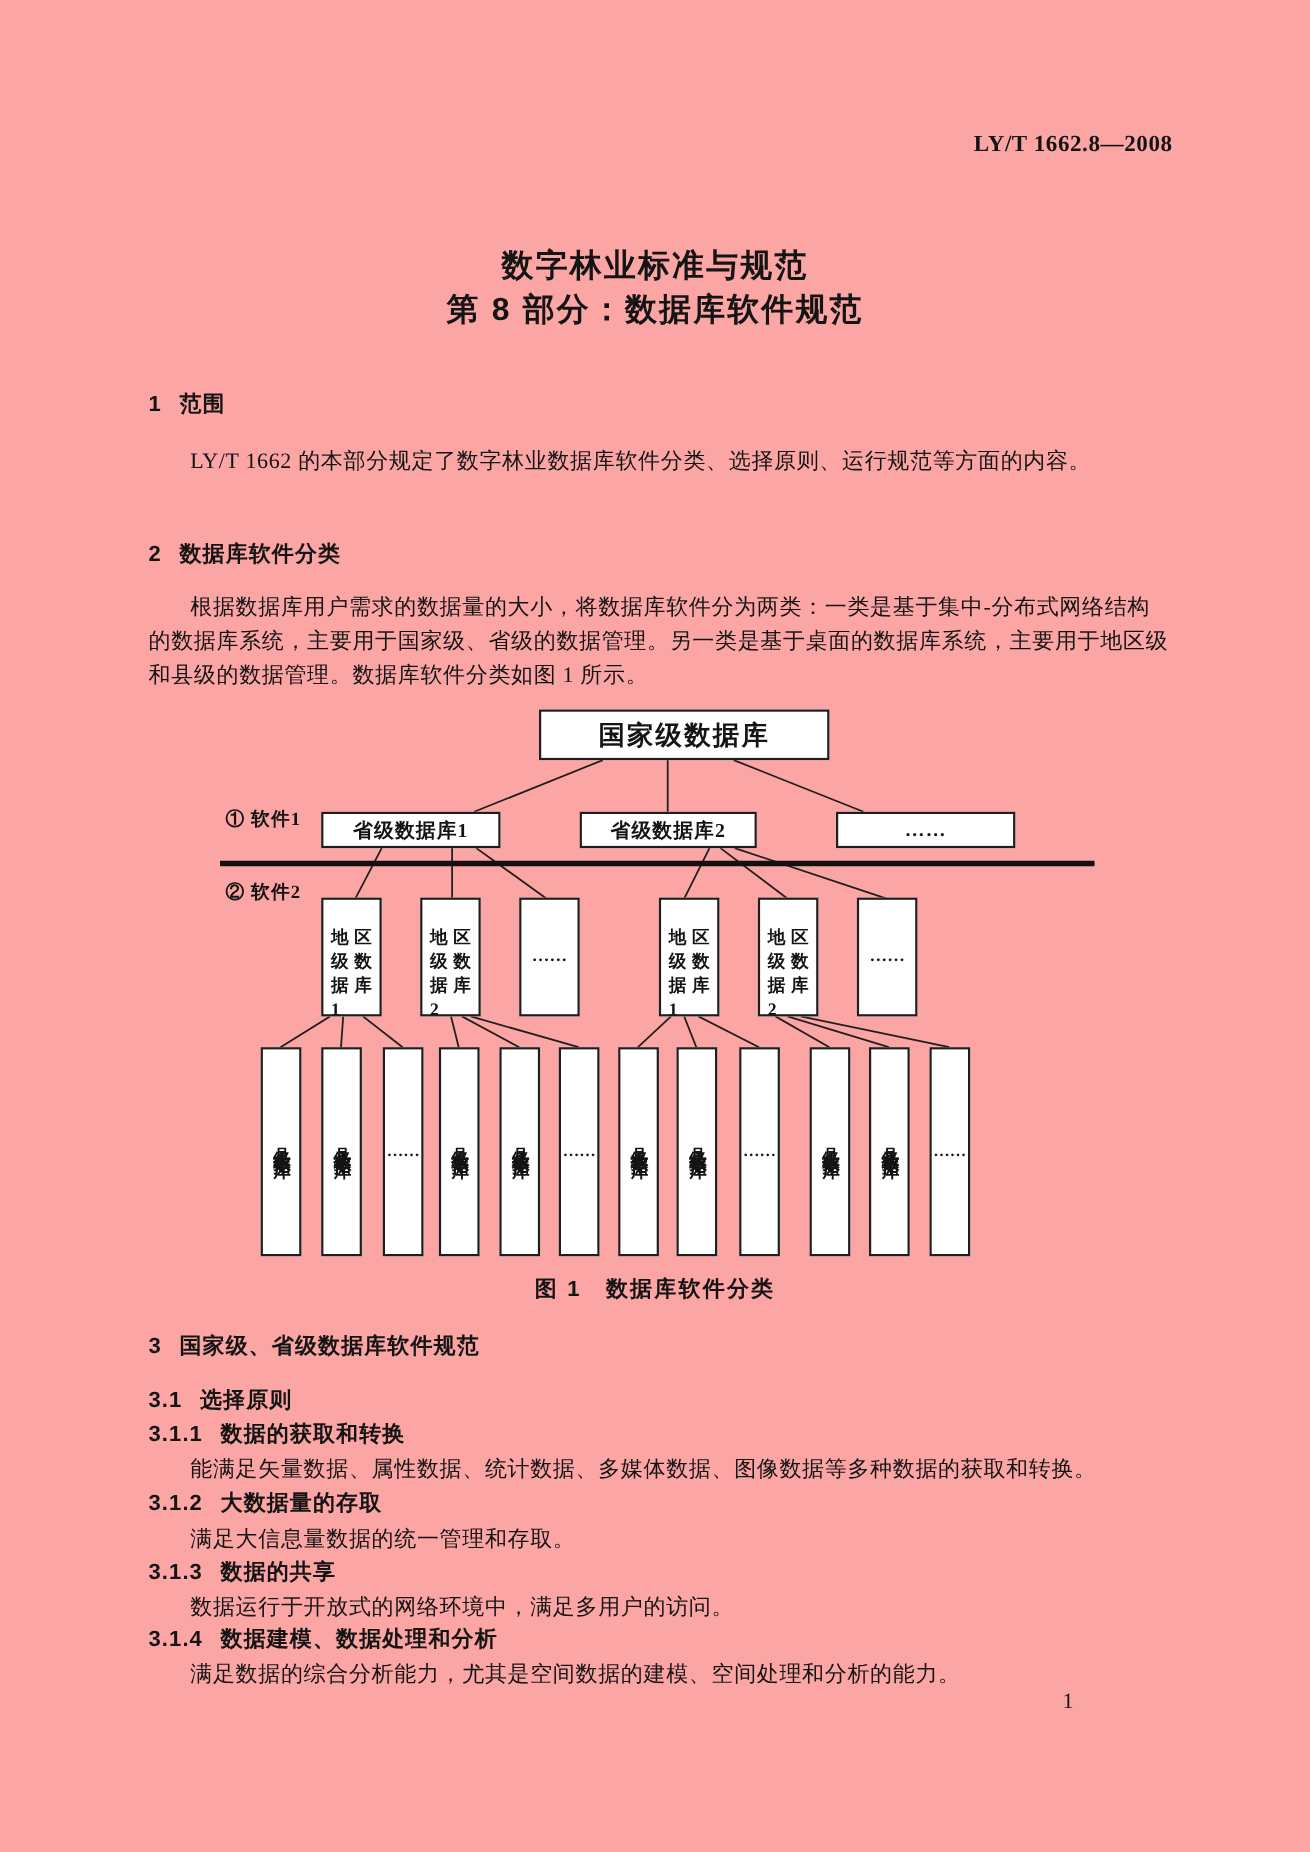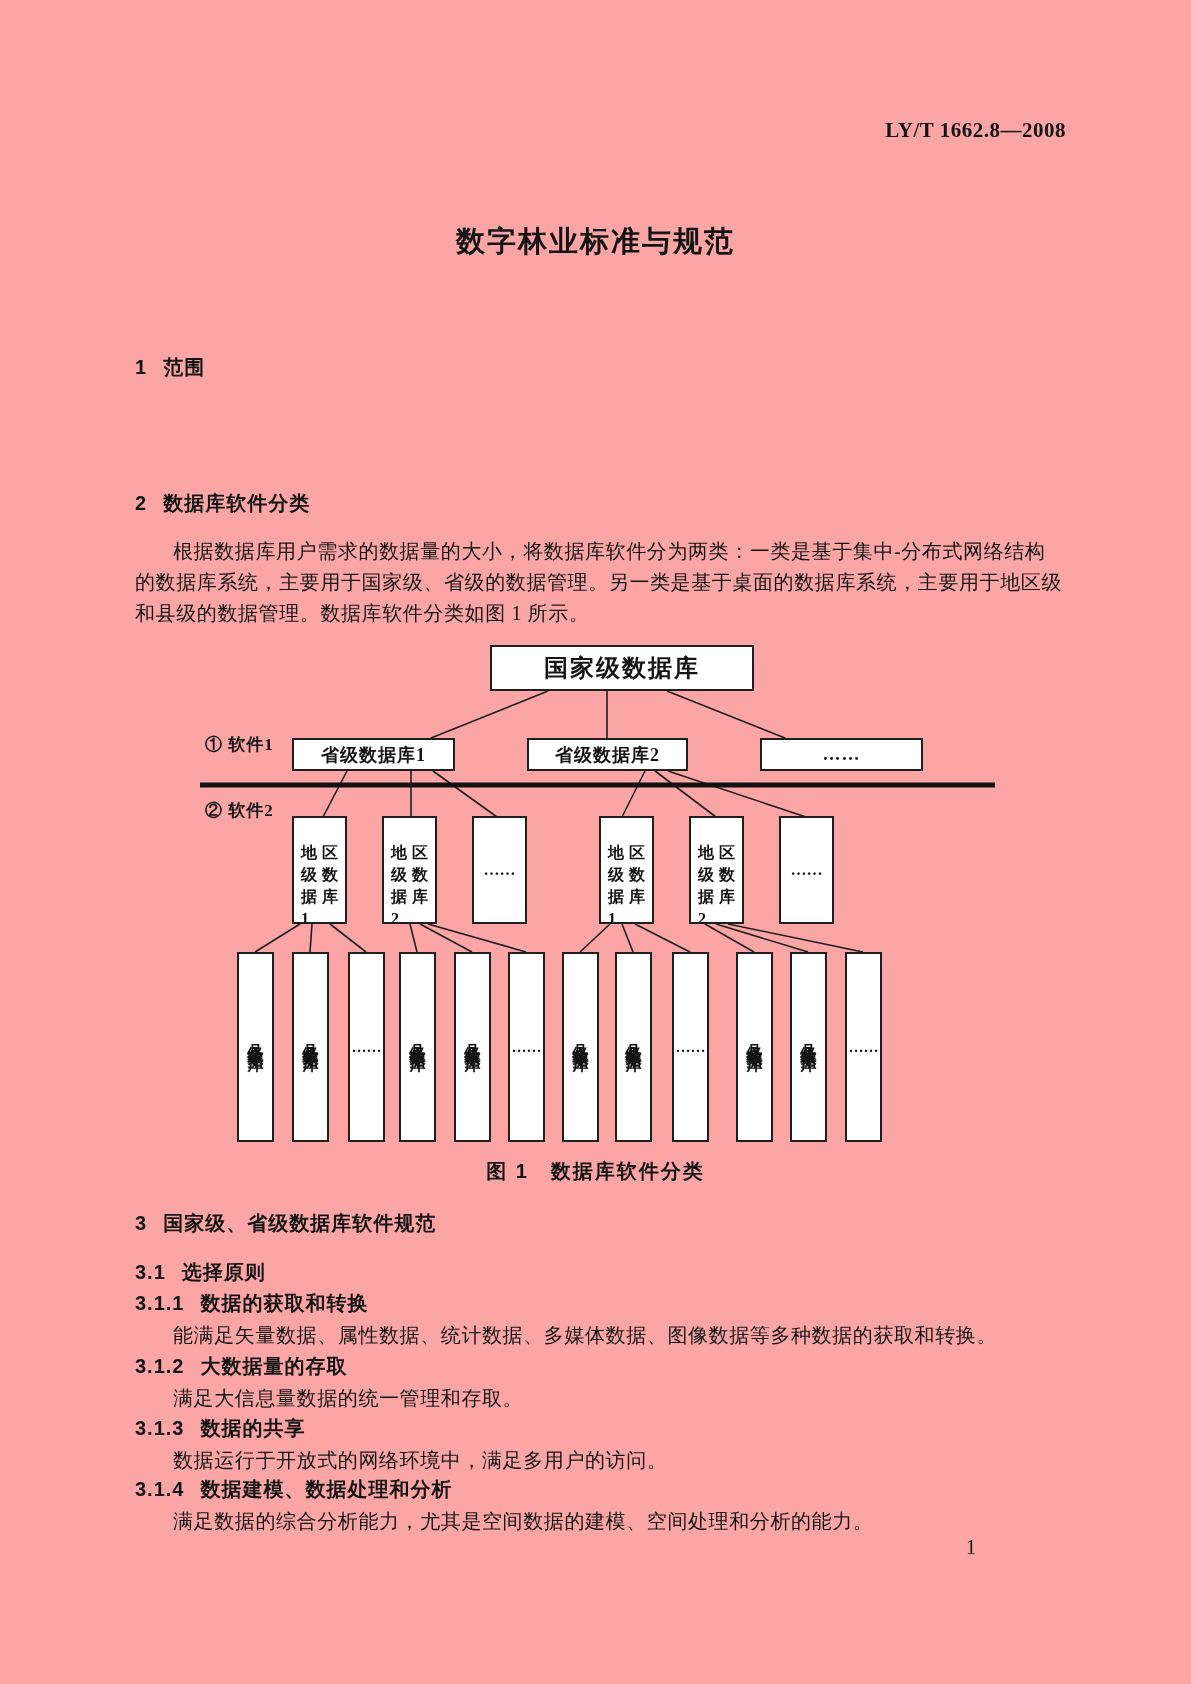--- a/index.html
+++ b/index.html
@@ -38,24 +38,26 @@
   .flabel{position:absolute;font-weight:bold;font-size:17px;white-space:nowrap;letter-spacing:1px;}
   .fl1{left:205px;top:733px;} .fl2{left:205px;top:799px;}
 </style>
 </head>
 <body>
 
 <div class="page">
 
   <div class="doc-num">LY/T 1662.8—2008</div>
   <div class="doc-title t1">数字林业标准与规范</div>
+  <div class="doc-title t2">第 8 部分：数据库软件规范</div>
 
   <div class="sec-h" style="top:354px">
     <span class="num">1</span><span>范围</span>
   </div>
+  <div class="body-line" style="top:405px;left:173px">LY/T 1662 的本部分规定了数字林业数据库软件分类、选择原则、运行规范等方面的内容。</div>
 
   <div class="sec-h" style="top:490px">
     <span class="num">2</span><span>数据库软件分类</span>
   </div>
   <div class="body-line" style="top:538px;left:173px">根据数据库用户需求的数据量的大小，将数据库软件分为两类：一类是基于集中-分布式网络结构</div>
   <div class="body-line" style="top:569px;left:135px">的数据库系统，主要用于国家级、省级的数据管理。另一类是基于桌面的数据库系统，主要用于地区级</div>
   <div class="body-line" style="top:600px;left:135px">和县级的数据管理。数据库软件分类如图 1 所示。</div>
 
   <svg class="connectors" width="1191" height="1684" viewBox="0 0 1191 1684">
     <g stroke="#1e1e1e" stroke-width="1.6">

